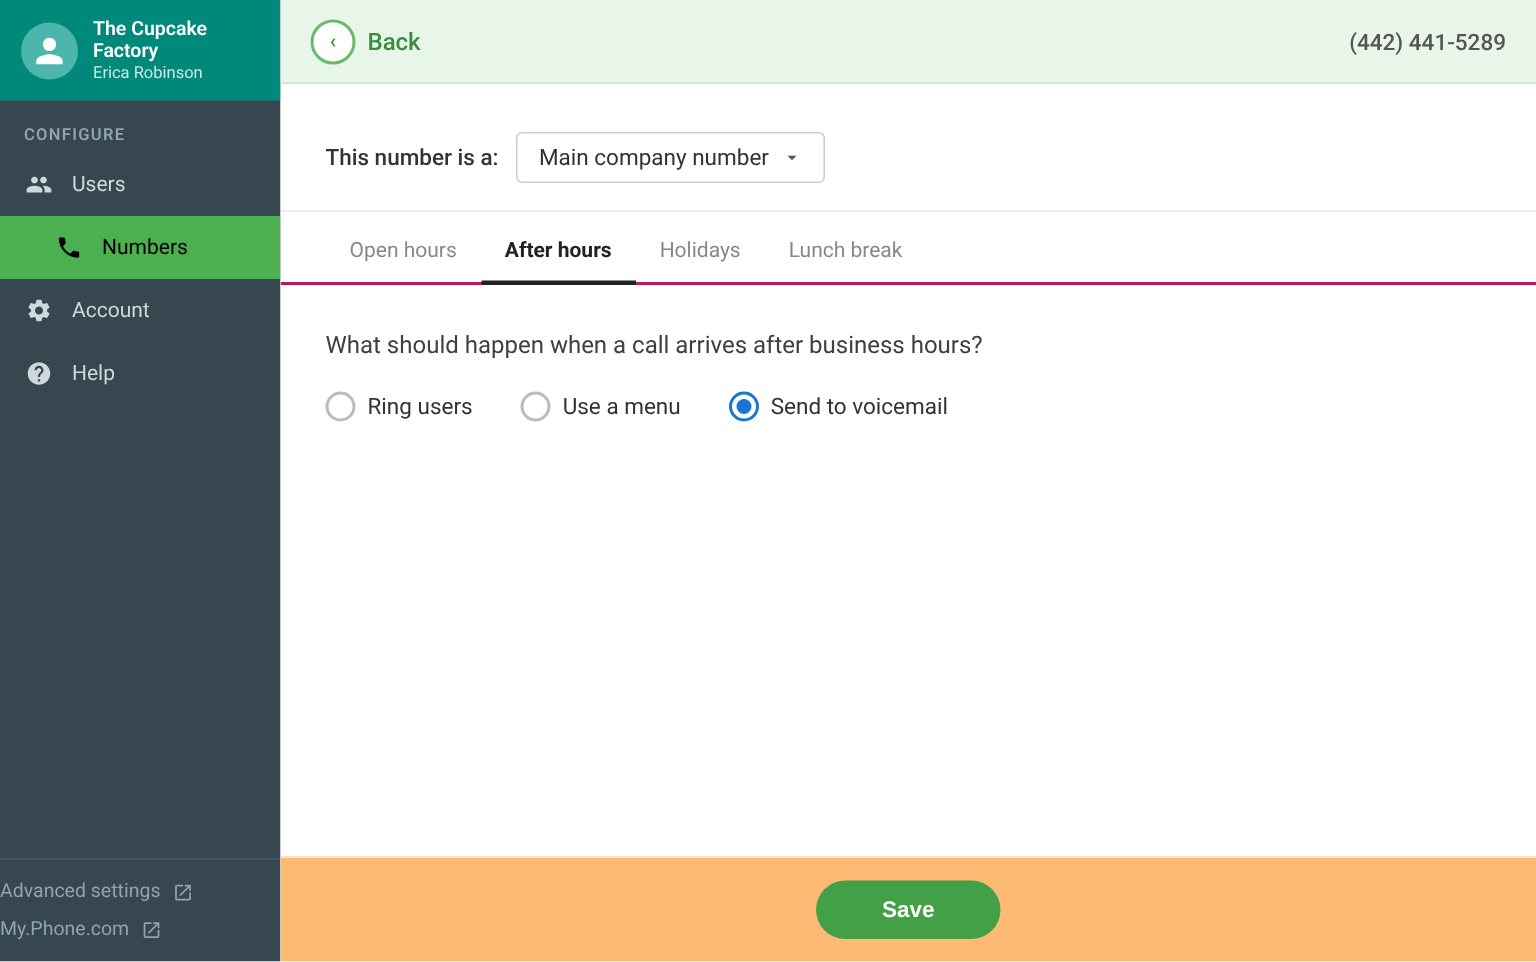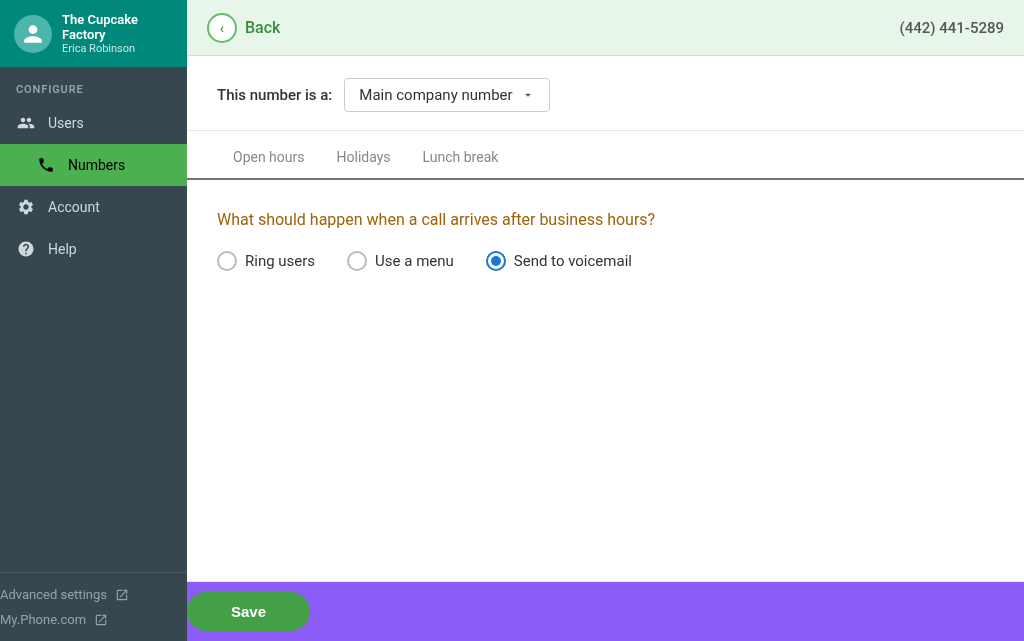--- a/index.html
+++ b/index.html
@@ -129,21 +129,21 @@
 
     
     .content {
       flex: 1;
       overflow-y: auto;
       padding: 0;
     }
 
     
     .number-type-row {
-      padding: 22px 30px 18px 30px;
+      padding: 32px 30px 18px 30px;
       display: flex;
       align-items: center;
       gap: 12px;
       border-bottom: 1px solid #e8e8e8;
     }
     .number-type-label {
       font-size: 15px;
       color: #333;
       font-weight: 500;
     }
@@ -161,21 +161,21 @@
       min-width: 200px;
       justify-content: space-between;
     }
     .number-type-select svg { width: 14px; height: 14px; fill: #555; }
 
     
     .tabs-bar {
       display: flex;
       gap: 0;
       padding: 0 30px;
-      border-bottom: 2px solid #737373;
+      border-bottom: 2px solid #be185d;
       margin-top: 4px;
     }
     .tab {
       padding: 14px 16px 12px 16px;
       font-size: 14px;
       color: #888;
       cursor: pointer;
       border-bottom: 3px solid transparent;
       margin-bottom: -2px;
       font-weight: 400;
@@ -186,21 +186,21 @@
       font-weight: 700;
       border-bottom: 3px solid #222;
     }
 
     
     .tab-content {
       padding: 30px 30px;
     }
     .tab-question {
       font-size: 16px;
-      color: #a16207;
+      color: #404040;
       margin-bottom: 22px;
       font-weight: 400;
     }
     .radio-group {
       display: flex;
       gap: 32px;
       align-items: center;
     }
     .radio-option {
       display: flex;
@@ -227,26 +227,27 @@
     .radio-circle.checked::after {
       content: '';
       width: 10px;
       height: 10px;
       border-radius: 50%;
       background: #1976d2;
     }
 
     
     .bottom-bar {
-      height: 60px;
+      height: 70px;
       border-top: 1px solid #e8e8e8;
       display: flex;
       align-items: center;
-      flex-shrink: 0;
-      background: #8b5cf6;
+      justify-content: center;
+      flex-shrink: 0;
+      background: #fdba74;
     }
     .save-btn {
       background: #43a047;
       color: #fff;
       border: none;
       border-radius: 24px;
       padding: 11px 44px;
       font-size: 15px;
       font-weight: 600;
       cursor: pointer;
@@ -343,20 +344,21 @@
       <div class="number-type-select">
         <span>Main company number</span>
         <svg viewBox="0 0 24 24">
             <path d="M7 10l5 5 5-5z"></path>
           </svg>
       </div>
     </div>
 
     <div class="tabs-bar">
       <div class="tab">Open hours</div>
+      <div class="tab active">After hours</div>
       <div class="tab">Holidays</div>
       <div class="tab">Lunch break</div>
     </div>
 
     <div class="tab-content">
       <div class="tab-question">What should happen when a call arrives after business hours?</div>
       <div class="radio-group">
 
         <label class="radio-option">
           <div class="radio-circle"></div>

